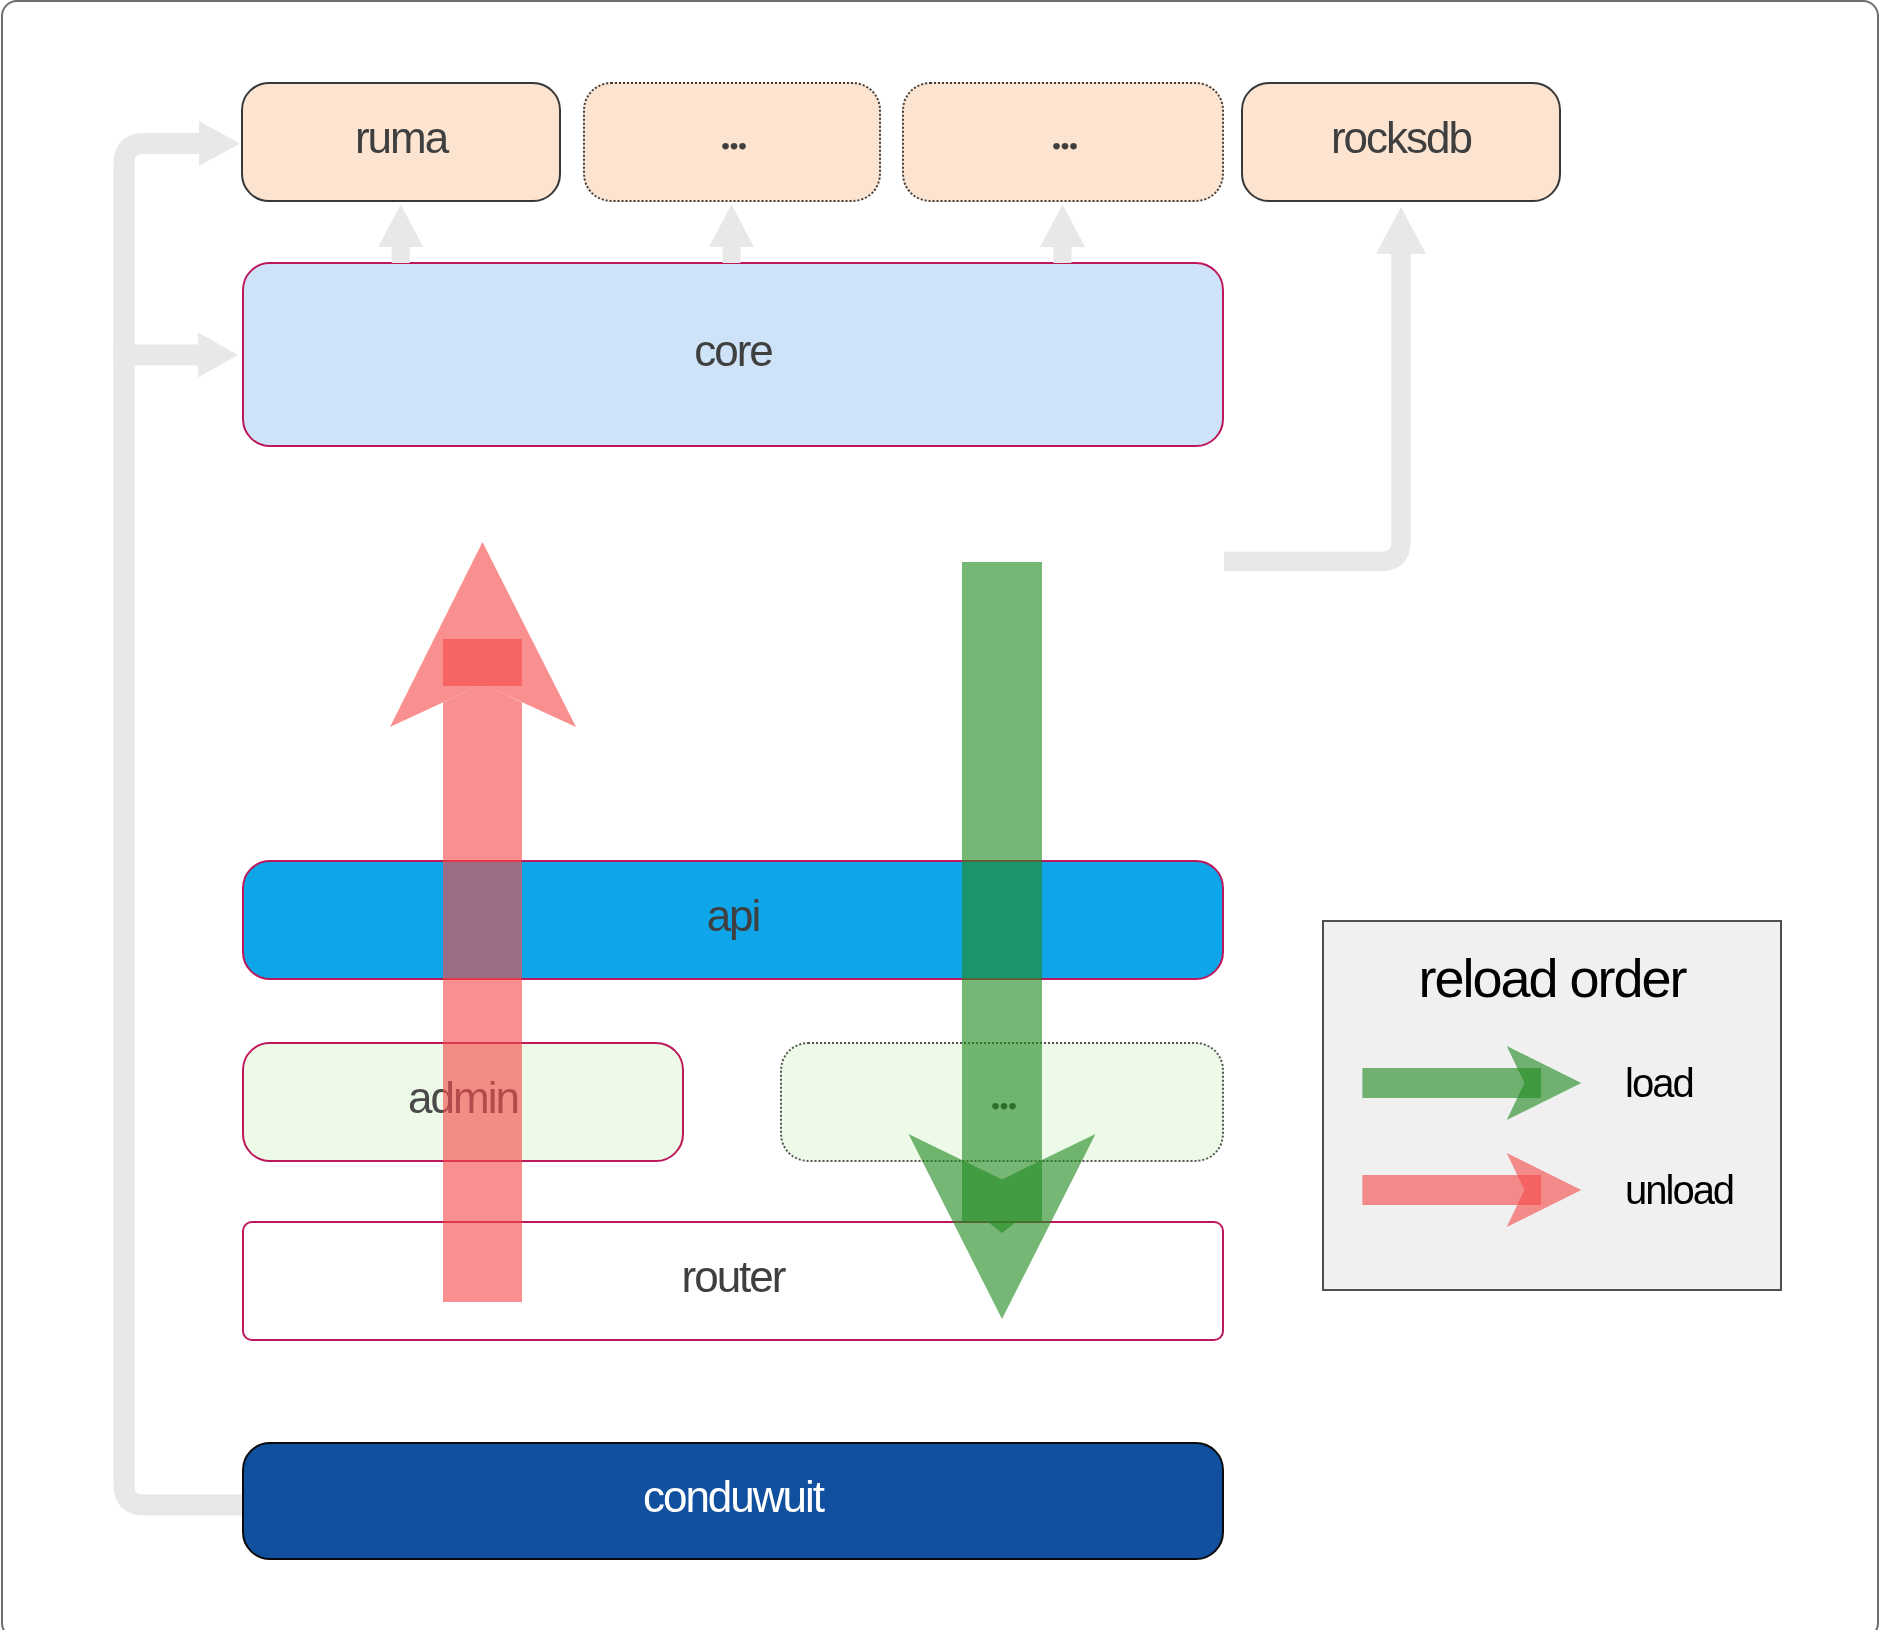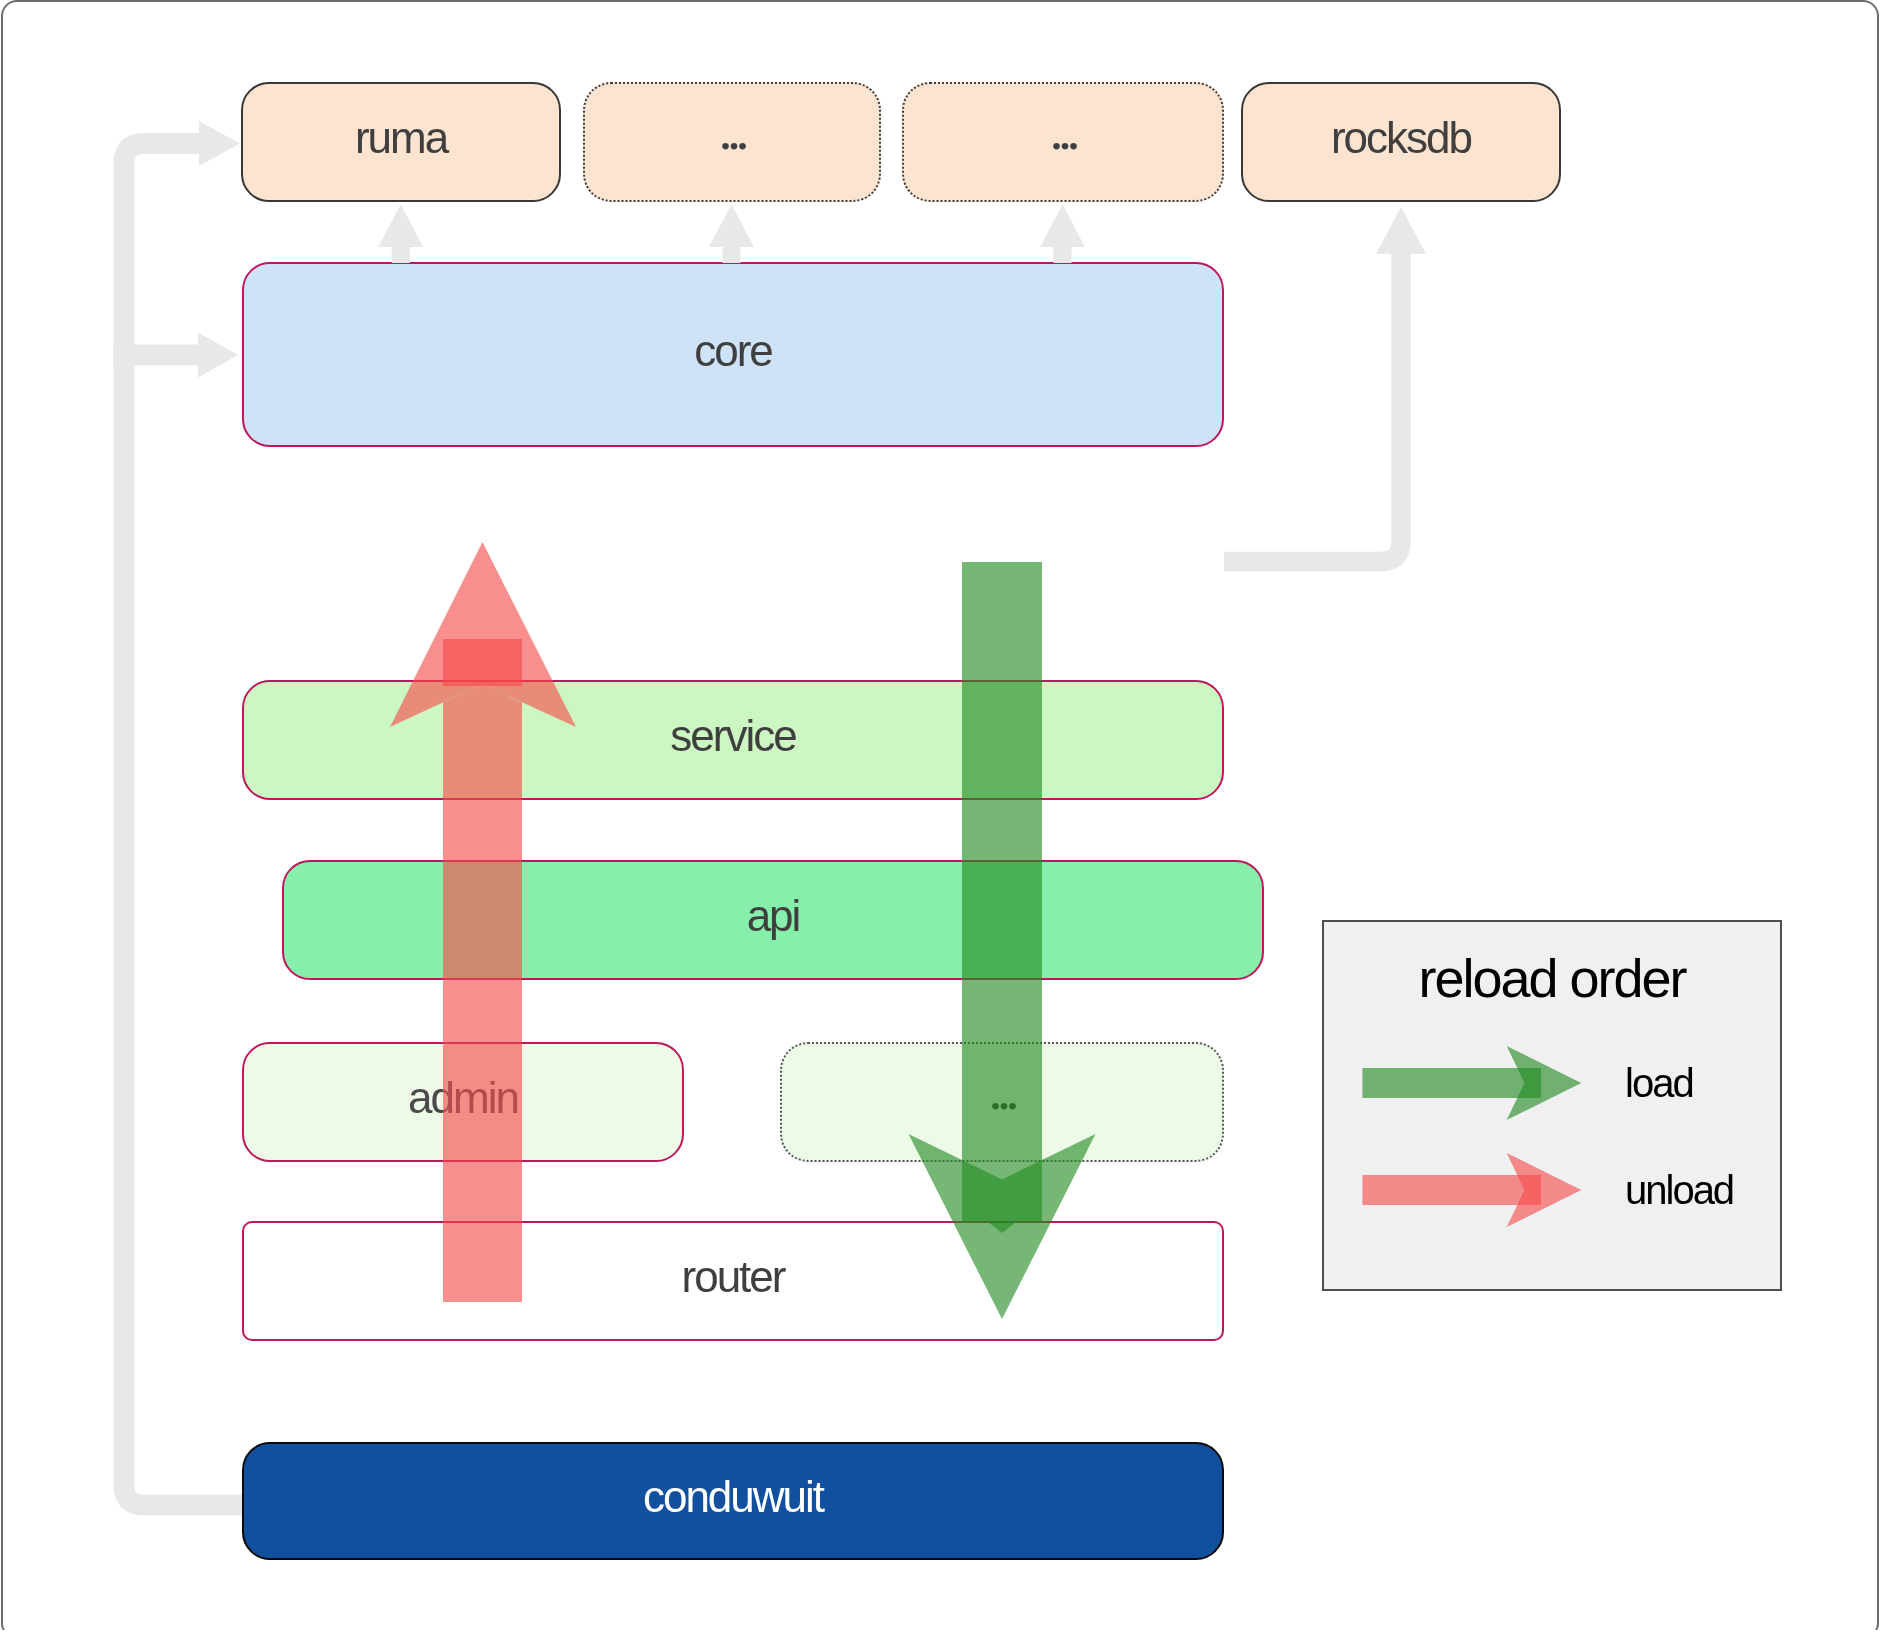--- a/index.html
+++ b/index.html
@@ -43,21 +43,21 @@
   .ellipsis-label { font-family: "DejaVu Serif", serif; font-weight: 700; font-size: 36px; letter-spacing: -4px; }
   .box > span.ellipsis-label { transform: translateY(-6px); }
 
   #box-ruma      { left: 241px;  top: 82px;     width: 320px;   height: 120px; }
   #box-dots-top-1{ left: 583px;  top: 82px;     width: 298px;   height: 120px; }
   #box-dots-top-2{ left: 902px;  top: 82px;     width: 322px;   height: 120px; }
   #box-rocksdb   { left: 1241px; top: 82px;     width: 320px;   height: 120px; }
   #box-core      { left: 242px;  top: 262px;    width: 982px;   height: 185px;   background: #cfe3f8; }
   #box-database  { left: 242px;  top: 501px;    width: 982px;   height: 120px;   background: #9afc8c; }
   #box-service   { left: 242px;  top: 680px;    width: 982px;   height: 120px;   background: #cdf7c2; }
-  #box-api       { left: 242px;  top: 860px;    width: 982px;   height: 120px;   background: #86efac; margin-left: 40px; }
+  #box-api       { left: 242px;  top: 860px;    width: 982px;   height: 120px;   background: #0ea5e9; }
   #box-admin     { left: 242px;  top: 1042px;   width: 442px;   height: 120px;   background: #ecfae7; color: #4a4a4a; }
   #box-dots-admin{ left: 780px;  top: 1042px;   width: 444px;   height: 120px;   background: #ecfae7; border-color: #555555; }
   #box-router    { left: 242px;  top: 1221px;   width: 982px;   height: 120px;   background: #ffffff; border-radius: 10px; }
   #box-conduwuit { left: 242px;  top: 1442px;   width: 982px;   height: 118px;   background: #10509e; color: #ffffff; border: 2px solid #0a0a0a; text-align: center; }
 
   .legend {
     position: absolute;
     left: 1322px; top: 920px;
     width: 460px; height: 371px;
     background: #f0f0f0;
@@ -107,23 +107,20 @@
     <span class="ellipsis-label">...</span>
   </div>
   <div class="box peach dotted-dark" id="box-dots-top-2">
     <span class="ellipsis-label">...</span>
   </div>
   <div class="box peach solid-dark" id="box-rocksdb">
     <span>rocksdb</span>
   </div>
   <div class="box solid-gray" id="box-core">
     <span>core</span>
-  </div>
-  <div class="box solid-gray" id="box-service">
-    <span>service</span>
   </div>
   <div class="box solid-gray" id="box-api">
     <span>api</span>
   </div>
   <div class="box solid-gray" id="box-admin">
     <span>admin</span>
   </div>
   <div class="box dotted-dark" id="box-dots-admin">
     <span class="ellipsis-label">...</span>
   </div>

